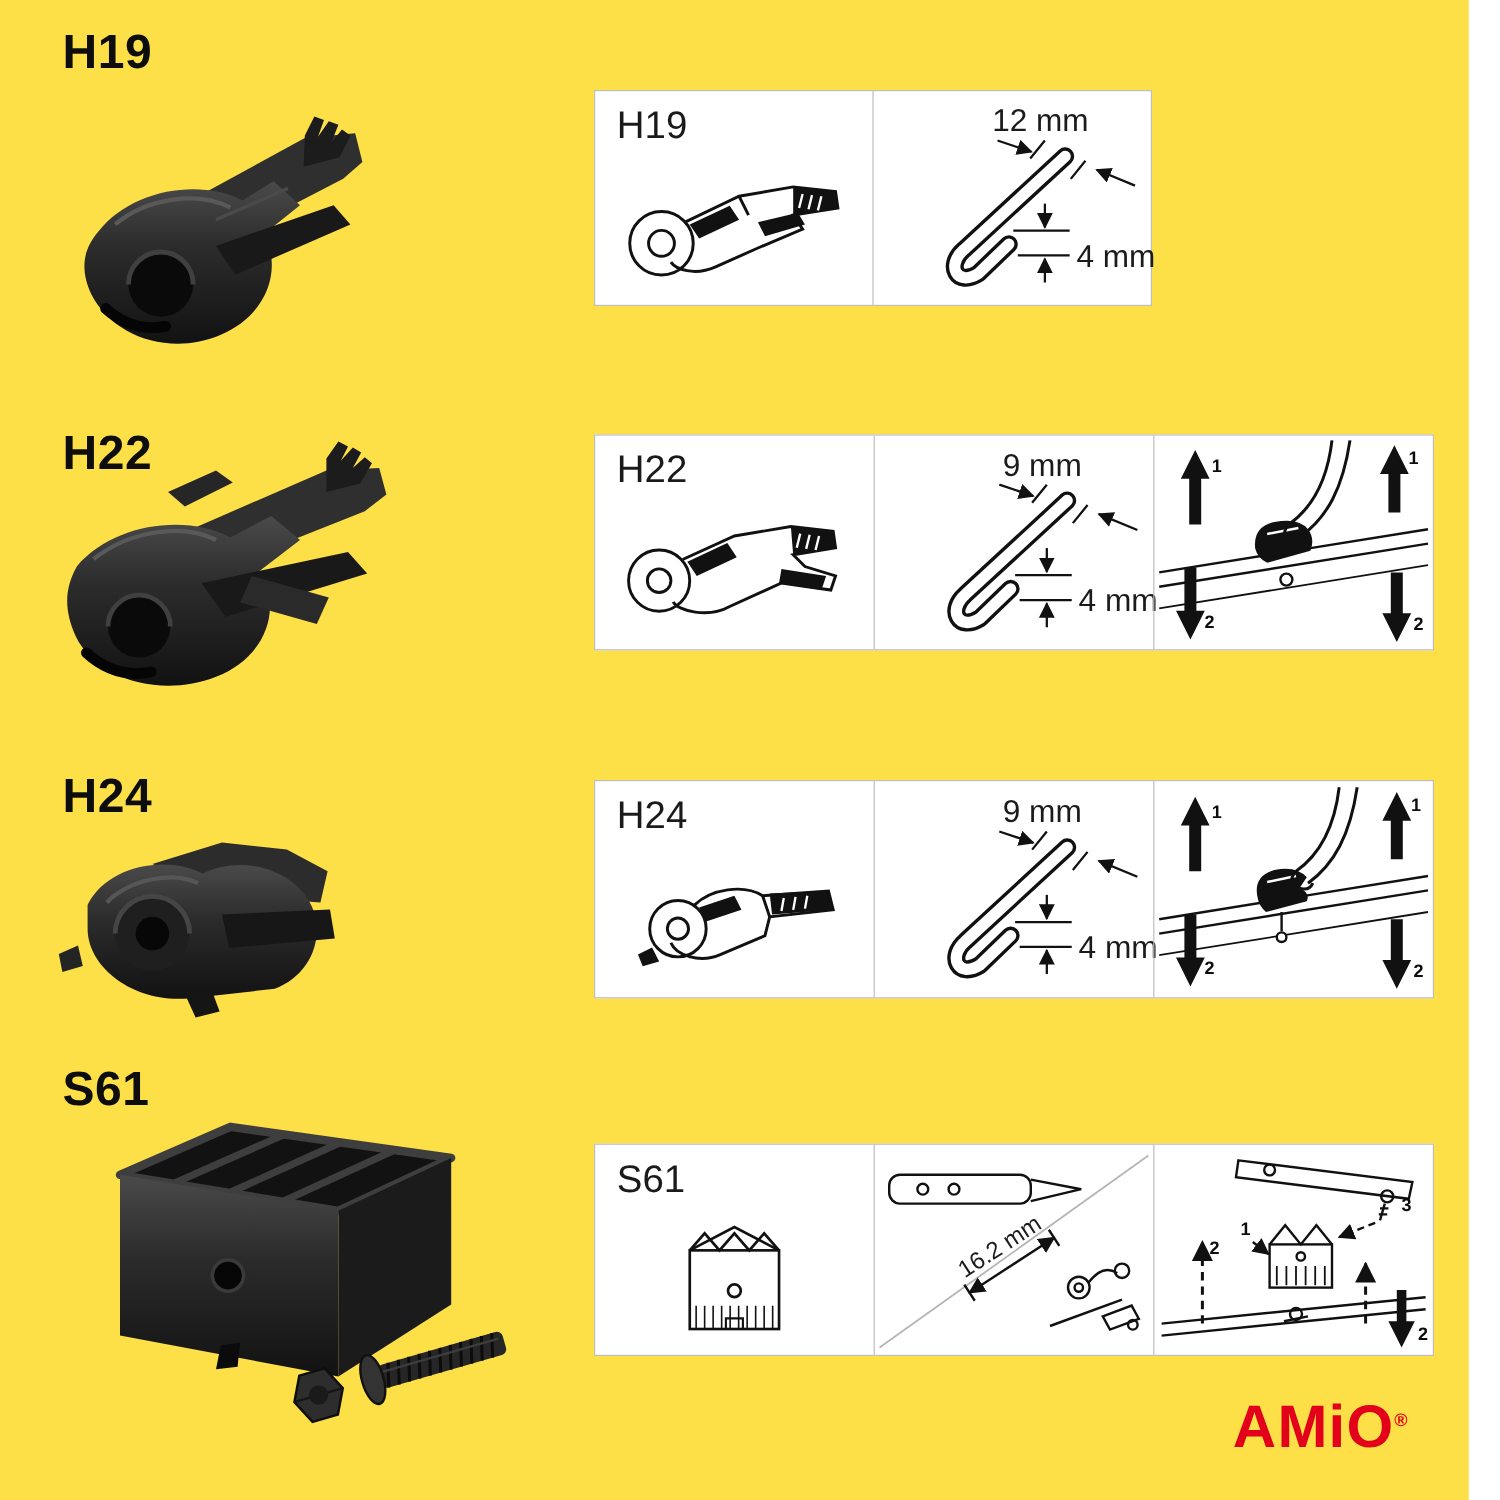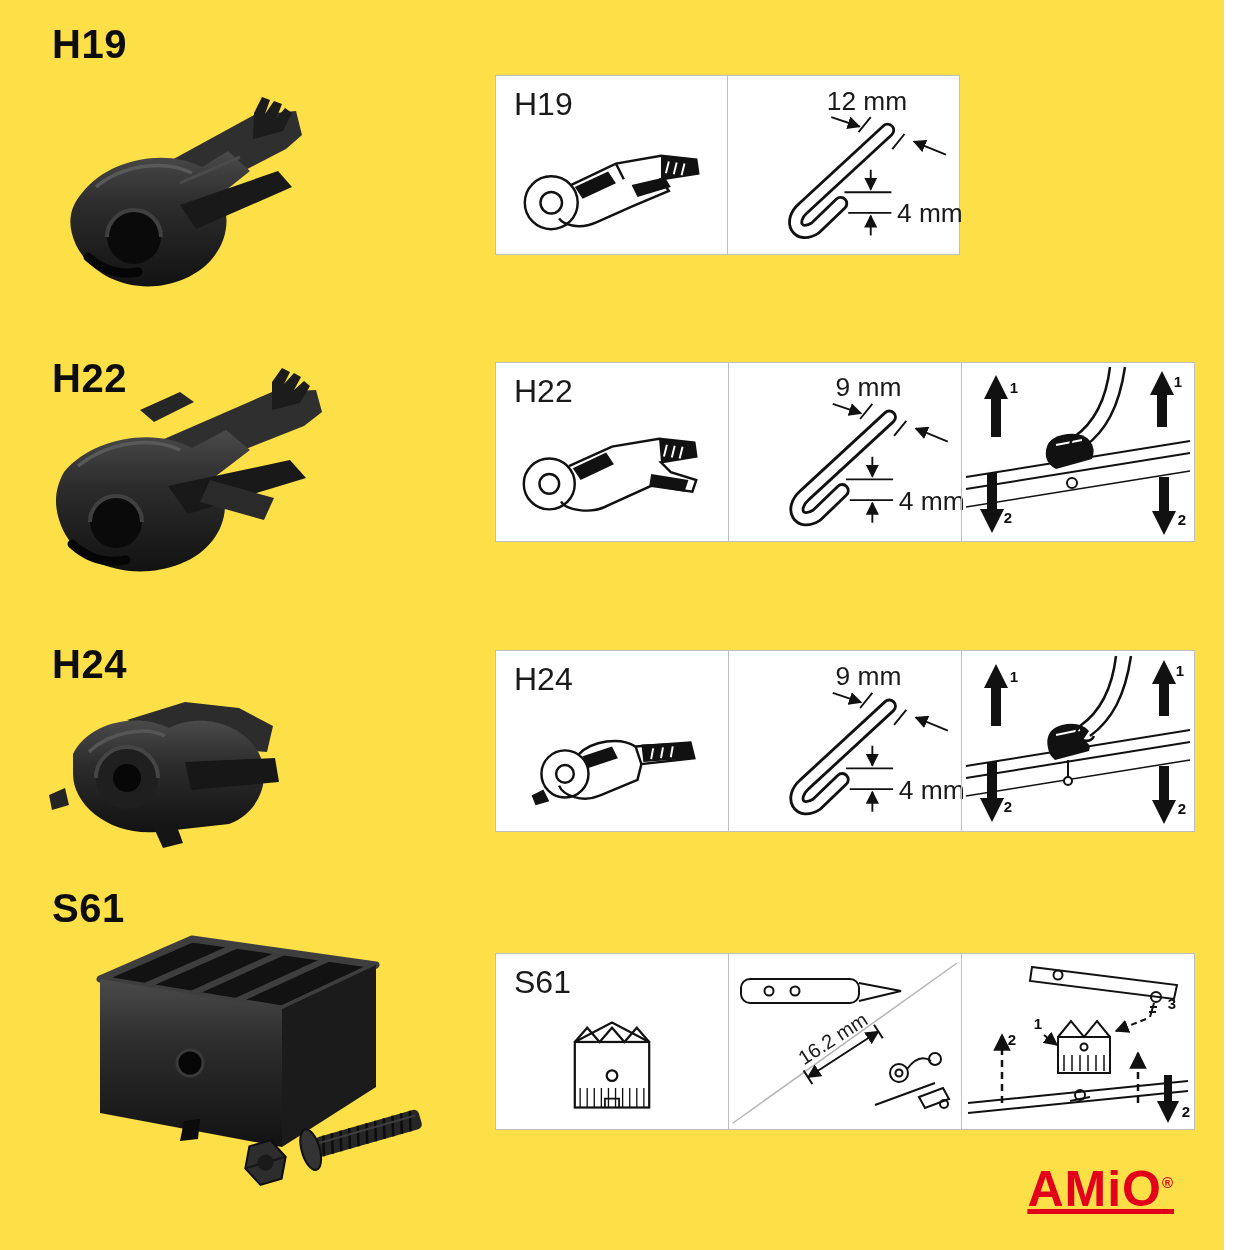--- a/index.html
+++ b/index.html
@@ -330,17 +330,17 @@
           <polygon points="206,168 195,146 202,146 202,120 210,120 210,146 217,146" fill="#111"></polygon>
           <text class="step-num" x="50" y="90" text-anchor="middle">2</text>
           <text class="step-num" x="76" y="74" text-anchor="middle">1</text>
           <text class="step-num" x="210" y="54" text-anchor="middle">3</text>
           <text class="step-num" x="228" y="162" text-anchor="end">2</text>
         </svg>
       </div>
     </div>
   </section>
 
-  <div class="logo" style="color: rgb(226, 0, 26); text-decoration: underline;">
+  <div class="logo" style="color: rgb(226, 0, 26);">
     <span>AMiO</span><sup>®</sup>
   </div>
 
 </div>
 
 </body></html>

